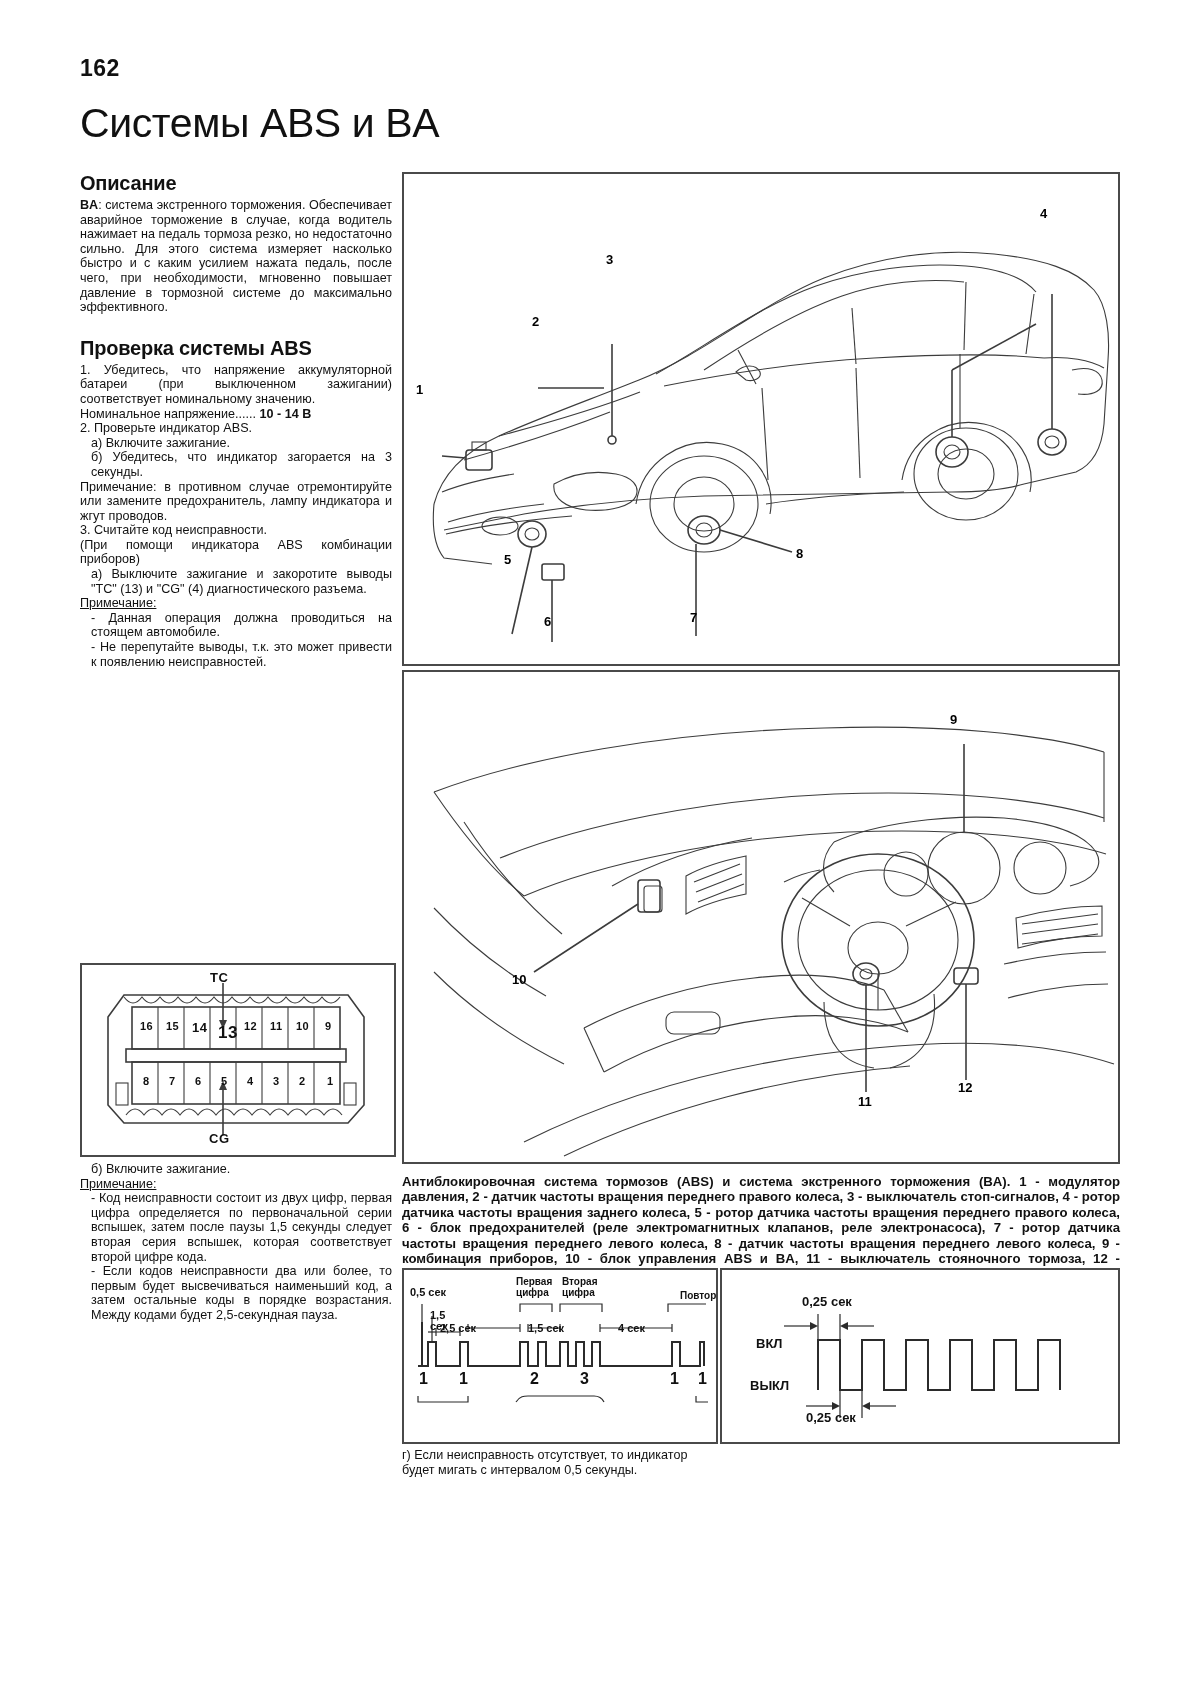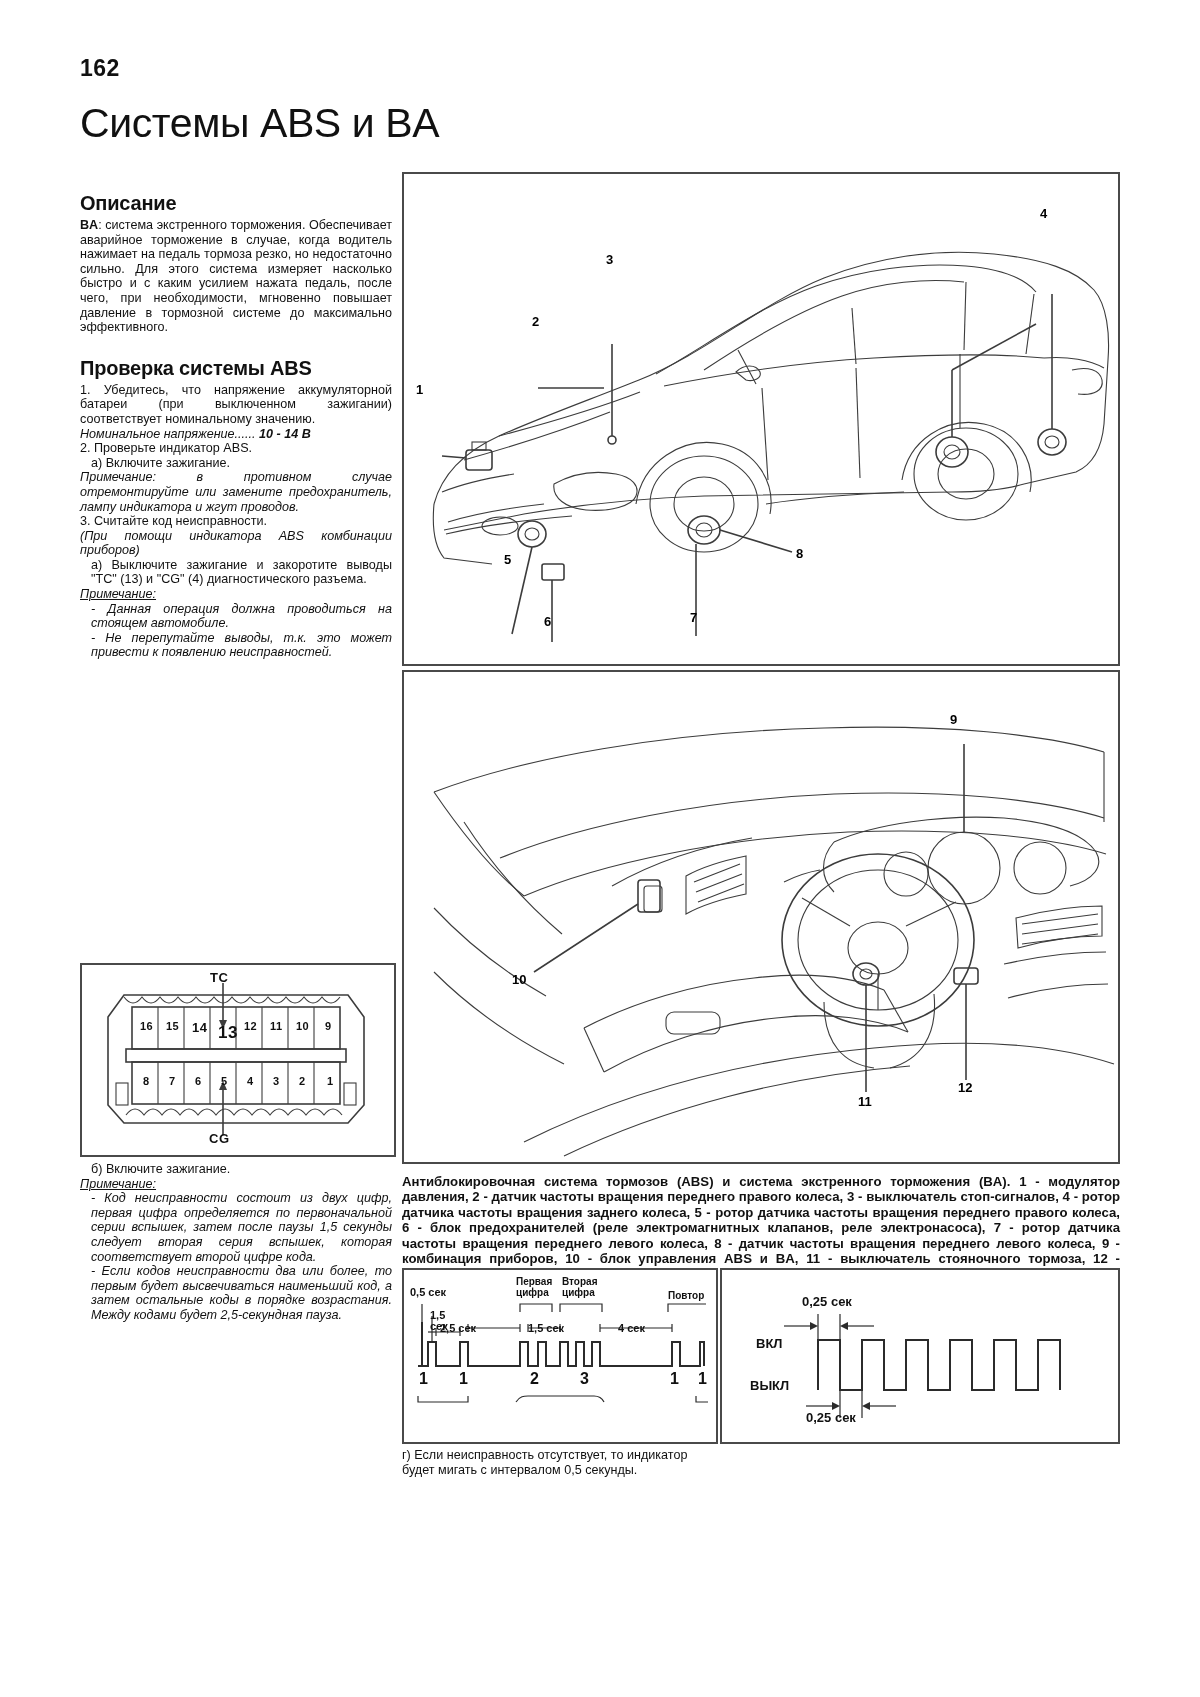--- a/index.html
+++ b/index.html
@@ -16,30 +16,30 @@
   .page-num{
     position:absolute;left:80px;top:55px;
     font-size:23px;font-weight:bold;letter-spacing:.5px;
   }
   .page-title{
     position:absolute;left:80px;top:100px;
     font-size:41px;font-weight:normal;letter-spacing:-.4px;
   }
 
   
-  .col-left{position:absolute;left:80px;top:172px;width:312px;margin-top:20px;}
+  .col-left{position:absolute;left:80px;top:172px;width:312px;}
   .h2{font-size:20px;font-weight:bold;margin:0 0 3px 0;letter-spacing:-.2px;}
   .h2.sp{margin-top:22px;}
   .p{
     font-size:12.6px;line-height:14.6px;margin:0;
     text-align:justify;
   }
   .p.nj{text-align:left;}
   .p b{font-weight:bold;text-align:right;}
-  .it{font-style:italic;}
+  .it{}
   .hang{padding-left:11px;}
   .u{text-decoration:underline;}
 
   
   .conn-box{
     position:absolute;left:80px;top:963px;width:312px;height:190px;
     border:2px solid #4a4a4a;background:#fff;
   }
   .conn-label{
     position:absolute;font-size:13px;font-weight:bold;letter-spacing:.5px;
@@ -102,20 +102,21 @@
     <p class="p"><b>BA</b><span>: система экстренного торможения. Обеспечивает аварийное торможение в случае, когда водитель нажимает на педаль тормоза резко, но недостаточно сильно. Для этого система измеряет насколько быстро и с каким усилием нажата педаль, после чего, при необходимости, мгновенно повышает давление в тормозной системе до максимально эффективного.</span></p>
 
     <div class="h2 sp">Проверка системы ABS</div>
 
     <p class="p">1. Убедитесь, что напряжение аккумуляторной батареи (при выключенном зажигании) соответствует номинальному значению.</p>
 
     <p class="p nj"><span class="it">Номинальное напряжение......</span> <b class="it">10 - 14 В</b></p>
 
     <p class="p nj">2. Проверьте индикатор ABS.</p>
     <p class="p nj hang">а) Включите зажигание.</p>
+    <p class="p hang">б) Убедитесь, что индикатор загорается на 3 секунды.</p>
 
     <p class="p it">Примечание: в противном случае отремонтируйте или замените предохранитель, лампу индикатора и жгут проводов.</p>
 
     <p class="p nj">3. Считайте код неисправности.</p>
     <p class="p it">(При помощи индикатора ABS комбинации приборов)</p>
 
     <p class="p hang">а) Выключите зажигание и закоротите выводы "TC" (13) и "CG" (4) диагностического разъема.</p>
 
     <p class="p nj it u">Примечание:</p>
     <p class="p it hang">- Данная операция должна проводиться на стоящем автомобиле.</p>
@@ -428,21 +429,21 @@
         <path class="ar" d="M292 126 L292 132 L304 132"></path>
       </svg>
 
       <div class="wtxt" style="left:6px;top:16px;">0,5 сек</div>
       <div class="wtxt" style="left:26px;top:40px;width:22px;line-height:11px;">1,5 сек</div>
       <div class="wtxt" style="left:36px;top:52px;">2,5 сек</div>
       <div class="wtxt" style="left:124px;top:52px;">1,5 сек</div>
       <div class="wtxt" style="left:214px;top:52px;">4 сек</div>
       <div class="wtxt sm" style="left:112px;top:6px;width:38px;line-height:11px;">Первая цифра</div>
       <div class="wtxt sm" style="left:158px;top:6px;width:38px;line-height:11px;">Вторая цифра</div>
-      <div class="wtxt sm" style="left:264px;top:20px;">Повтор</div>
+      <div class="wtxt sm" style="left:276px;top:20px;">Повтор</div>
 
       <div class="wtxt dig" style="left:15px;top:100px;">1</div>
       <div class="wtxt dig" style="left:55px;top:100px;">1</div>
       <div class="wtxt dig" style="left:126px;top:100px;">2</div>
       <div class="wtxt dig" style="left:176px;top:100px;">3</div>
       <div class="wtxt dig" style="left:266px;top:100px;">1</div>
       <div class="wtxt dig" style="left:294px;top:100px;">1</div>
     </div>
 
     <div class="wave-box wave-right">

